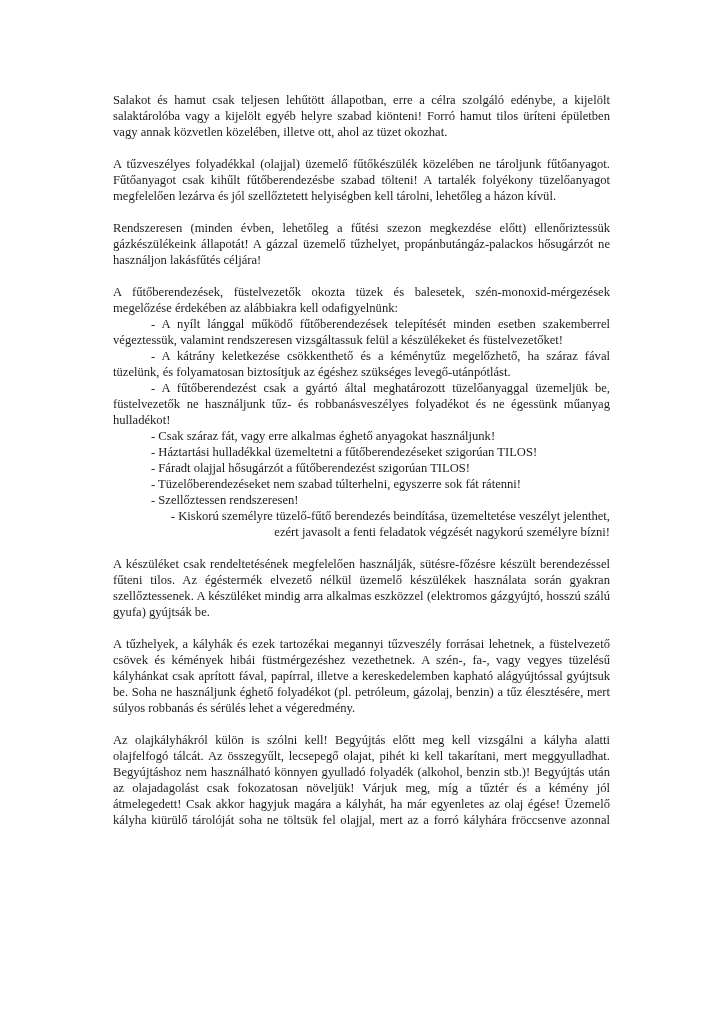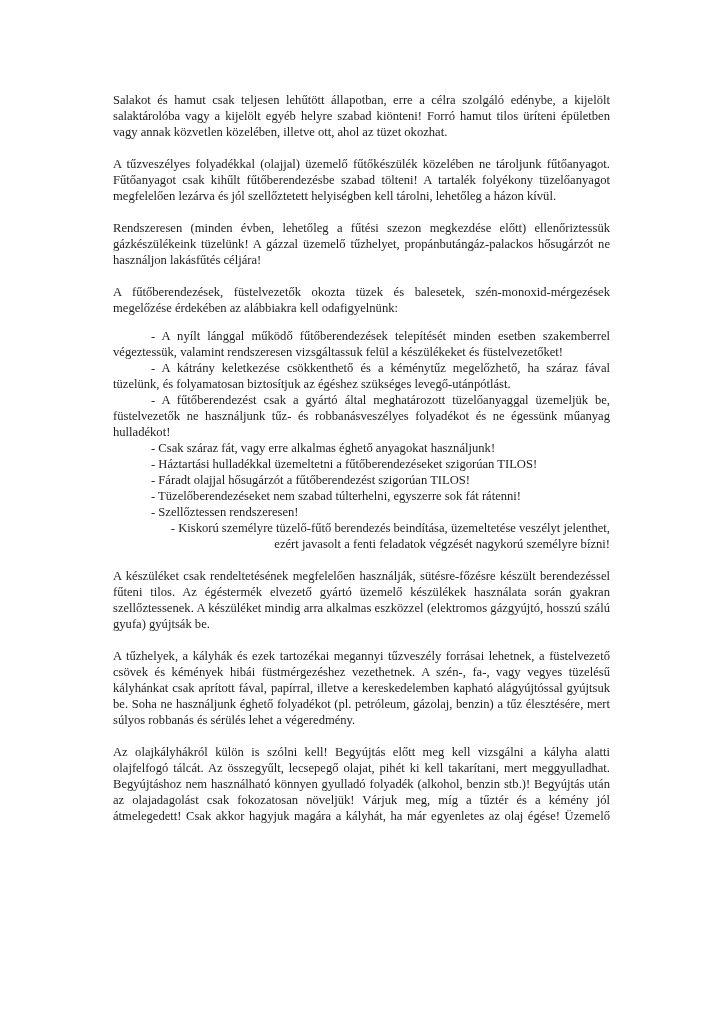--- a/index.html
+++ b/index.html
@@ -24,21 +24,21 @@
     font-size: 12.6px;
     line-height: 16px;
     text-align: justify;
     text-justify: inter-word;
     -webkit-font-smoothing: antialiased;
   }
   .para {
     margin: 0 0 16px 0;
   }
   .para.intro {
-    margin-bottom: 12px;
+    margin-bottom: 0;
   }
   .list {
     margin: 0 0 16px 0;
   }
   .list-item {
     margin: 0;
     text-indent: 38px;
     font-family: Liberation Serif, serif;
   }
   .list-item.hang {
@@ -50,36 +50,36 @@
 </head>
 <body>
 
 <div class="page">
   <div class="content">
 
     <p class="para">Salakot és hamut csak teljesen lehűtött állapotban, erre a célra szolgáló edénybe, a kijelölt salaktárolóba vagy a kijelölt egyéb helyre szabad kiönteni! Forró hamut tilos üríteni épületben vagy annak közvetlen közelében, illetve ott, ahol az tüzet okozhat.</p>
 
     <p class="para">A tűzveszélyes folyadékkal (olajjal) üzemelő fűtőkészülék közelében ne tároljunk fűtőanyagot. Fűtőanyagot csak kihűlt fűtőberendezésbe szabad tölteni! A tartalék folyékony tüzelőanyagot megfelelően lezárva és jól szellőztetett helyiségben kell tárolni, lehetőleg a házon kívül.</p>
 
-    <p class="para">Rendszeresen (minden évben, lehetőleg a fűtési szezon megkezdése előtt) ellenőriztessük gázkészülékeink tüzelünk! A gázzal üzemelő tűzhelyet, propánbutángáz-palackos hősugárzót ne használjon lakásfűtés céljára!</p>
+    <p class="para">Rendszeresen (minden évben, lehetőleg a fűtési szezon megkezdése előtt) ellenőriztessük gázkészülékeink állapotát! A gázzal üzemelő tűzhelyet, propánbutángáz-palackos hősugárzót ne használjon lakásfűtés céljára!</p>
 
     <p class="para intro">A fűtőberendezések, füstelvezetők okozta tüzek és balesetek, szén-monoxid-mérgezések megelőzése érdekében az alábbiakra kell odafigyelnünk:</p>
 
     <div class="list">
       <p class="list-item">- A nyílt lánggal működő fűtőberendezések telepítését minden esetben szakemberrel végeztessük, valamint rendszeresen vizsgáltassuk felül a készülékeket és füstelvezetőket!</p>
       <p class="list-item">- A kátrány keletkezése csökkenthető és a kéménytűz megelőzhető, ha száraz fával tüzelünk, és folyamatosan biztosítjuk az égéshez szükséges levegő-utánpótlást.</p>
       <p class="list-item">- A fűtőberendezést csak a gyártó által meghatározott tüzelőanyaggal üzemeljük be, füstelvezetők ne használjunk tűz- és robbanásveszélyes folyadékot és ne égessünk műanyag hulladékot!</p>
       <p class="list-item">- Csak száraz fát, vagy erre alkalmas éghető anyagokat használjunk!</p>
       <p class="list-item">- Háztartási hulladékkal üzemeltetni a fűtőberendezéseket szigorúan TILOS!</p>
       <p class="list-item">- Fáradt olajjal hősugárzót a fűtőberendezést szigorúan TILOS!</p>
       <p class="list-item">- Tüzelőberendezéseket nem szabad túlterhelni, egyszerre sok fát rátenni!</p>
       <p class="list-item">- Szellőztessen rendszeresen!</p>
       <p class="list-item hang">- Kiskorú személyre tüzelő-fűtő berendezés beindítása, üzemeltetése veszélyt jelenthet, ezért javasolt a fenti feladatok végzését nagykorú személyre bízni!</p>
     </div>
 
-    <p class="para">A készüléket csak rendeltetésének megfelelően használják, sütésre-főzésre készült berendezéssel fűteni tilos. Az égéstermék elvezető gyártó üzemelő készülékek használata során gyakran szellőztessenek. A készüléket mindig arra alkalmas eszközzel (elektromos gázgyújtó, hosszú szálú gyufa) gyújtsák be.</p>
+    <p class="para">A készüléket csak rendeltetésének megfelelően használják, sütésre-főzésre készült berendezéssel fűteni tilos. Az égéstermék elvezető nélkül üzemelő készülékek használata során gyakran szellőztessenek. A készüléket mindig arra alkalmas eszközzel (elektromos gázgyújtó, hosszú szálú gyufa) gyújtsák be.</p>
 
     <p class="para">A tűzhelyek, a kályhák és ezek tartozékai megannyi tűzveszély forrásai lehetnek, a füstelvezető csövek és kémények hibái füstmérgezéshez vezethetnek. A szén-, fa-, vagy vegyes tüzelésű kályhánkat csak aprított fával, papírral, illetve a kereskedelemben kapható alágyújtóssal gyújtsuk be. Soha ne használjunk éghető folyadékot (pl. petróleum, gázolaj, benzin) a tűz élesztésére, mert súlyos robbanás és sérülés lehet a végeredmény.</p>
 
     <p class="para">Az olajkályhákról külön is szólni kell! Begyújtás előtt meg kell vizsgálni a kályha alatti olajfelfogó tálcát. Az összegyűlt, lecsepegő olajat, pihét ki kell takarítani, mert meggyulladhat. Begyújtáshoz nem használható könnyen gyulladó folyadék (alkohol, benzin stb.)! Begyújtás után az olajadagolást csak fokozatosan növeljük! Várjuk meg, míg a tűztér és a kémény jól átmelegedett! Csak akkor hagyjuk magára a kályhát, ha már egyenletes az olaj égése! Üzemelő kályha kiürülő tárolóját soha ne töltsük fel olajjal, mert az a forró kályhára fröccsenve azonnal lángra lobban. Lehetőleg csőrös kannából, tölcséren át folyassuk az olajat a hideg kályha tartályába.</p>
 
   </div>
 </div>
 
 </body></html>

